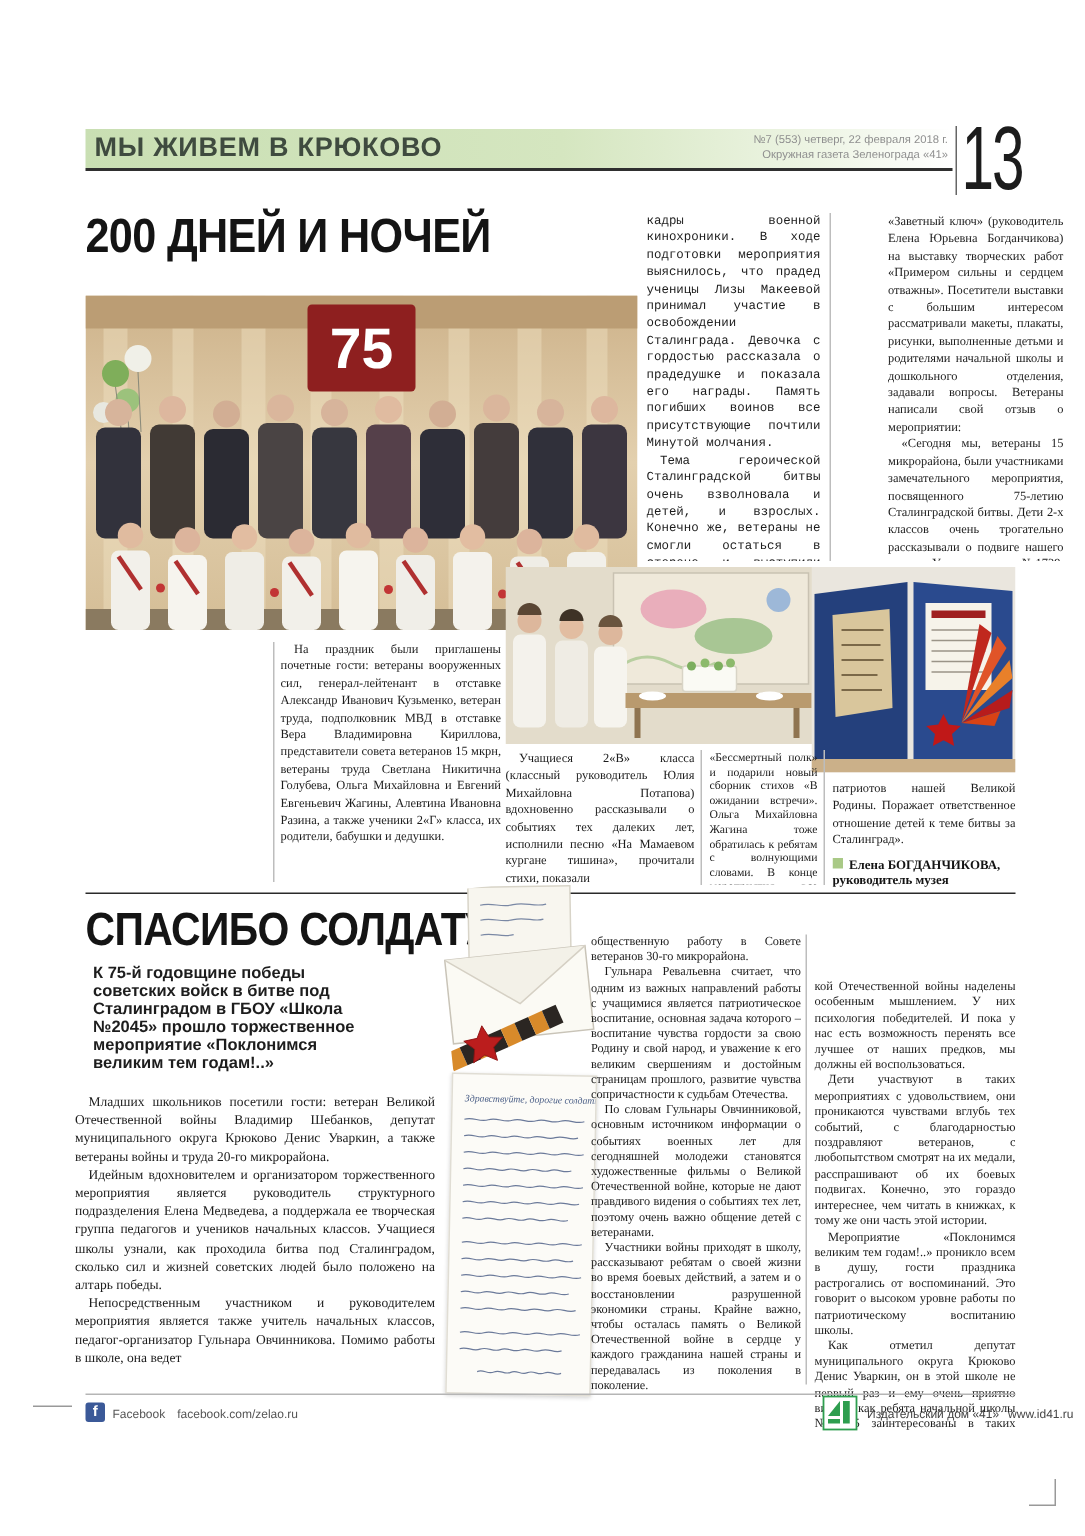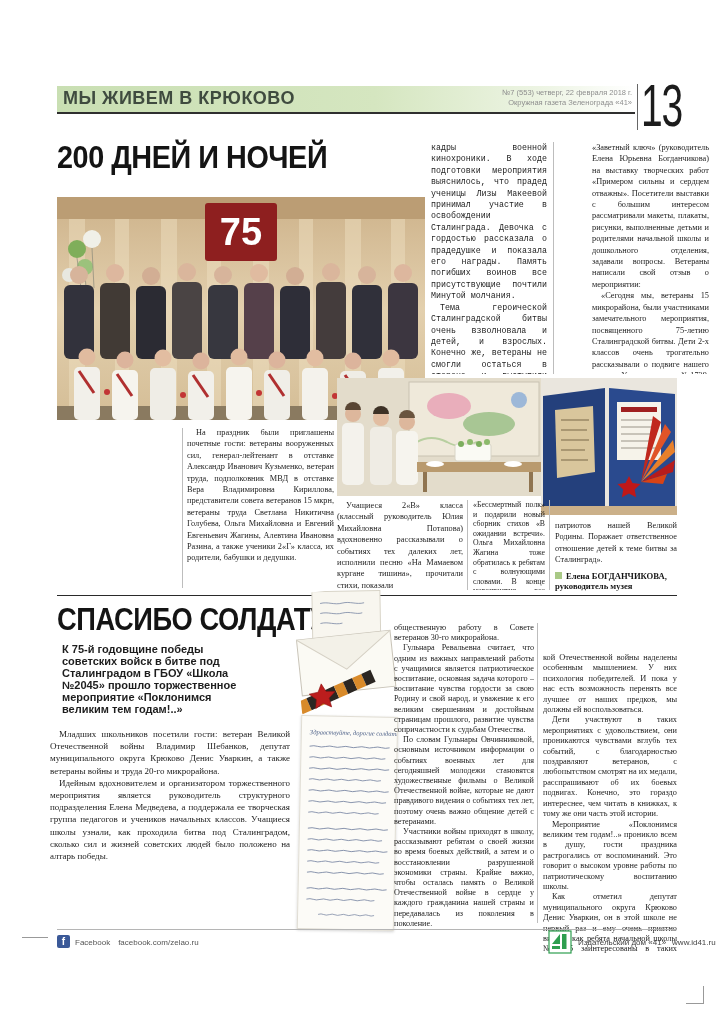--- a/index.html
+++ b/index.html
@@ -304,20 +304,21 @@
       </g>
       <path d="M22 92 l4 8 9 1 -6.6 6 1.6 9 -8 -4.4 -8 4.4 1.6 -9 -6.6 -6 9 -1 z" fill="#bb1d1d" stroke="#8d1414" stroke-width=".6"></path>
     </svg>
   </div>
 
   <div class="abs sans lead a2-lead clip">К 75-й годовщине победы советских войск в битве под Сталинградом в ГБОУ «Школа №2045» прошло торжественное мероприятие «Поклонимся великим тем годам!..»</div>
 
   <div class="abs serif wide clip" style="left:50px;top:728px;width:240px;height:200px;">
     <p>Младших школьников посетили гости: ветеран Великой Отечественной войны Владимир Шебанков, депутат муниципального округа Крюково Денис Уваркин, а также ветераны войны и труда 20-го микрорайона.</p>
     <p>Идейным вдохновителем и организатором торжественного мероприятия является руководитель структурного подразделения Елена Медведева, а поддержала ее творческая группа педагогов и учеников начальных классов. Учащиеся школы узнали, как проходила битва под Сталинградом, сколько сил и жизней советских людей было положено на алтарь победы.</p>
+    <p>Непосредственным участником и руководителем мероприятия является также учитель начальных классов, педагог-организатор Гульнара Овчинникова. Помимо работы в школе, она ведет</p>
   </div>
 
   <div class="abs letter-wrap">
     <svg width="95" height="212" viewBox="0 0 95 212">
       <defs>
         <path id="sq" d="M0 0 c6 -2 10 2 16 0 s10 2 16 0 s10 2 16 0 s10 2 16 0 s10 2 16 0" stroke="#6b7a9a" fill="none" stroke-width=".8"></path>
       </defs>
       <text x="8" y="18" font-family="Liberation Serif, serif" font-style="italic" font-size="6.5" fill="#4a5e86">Здравствуйте, дорогие солдаты!</text>
       <use href="#sq" transform="translate(8,30)"></use>
       <use href="#sq" transform="translate(8,41) scale(0.95,1)"></use>

